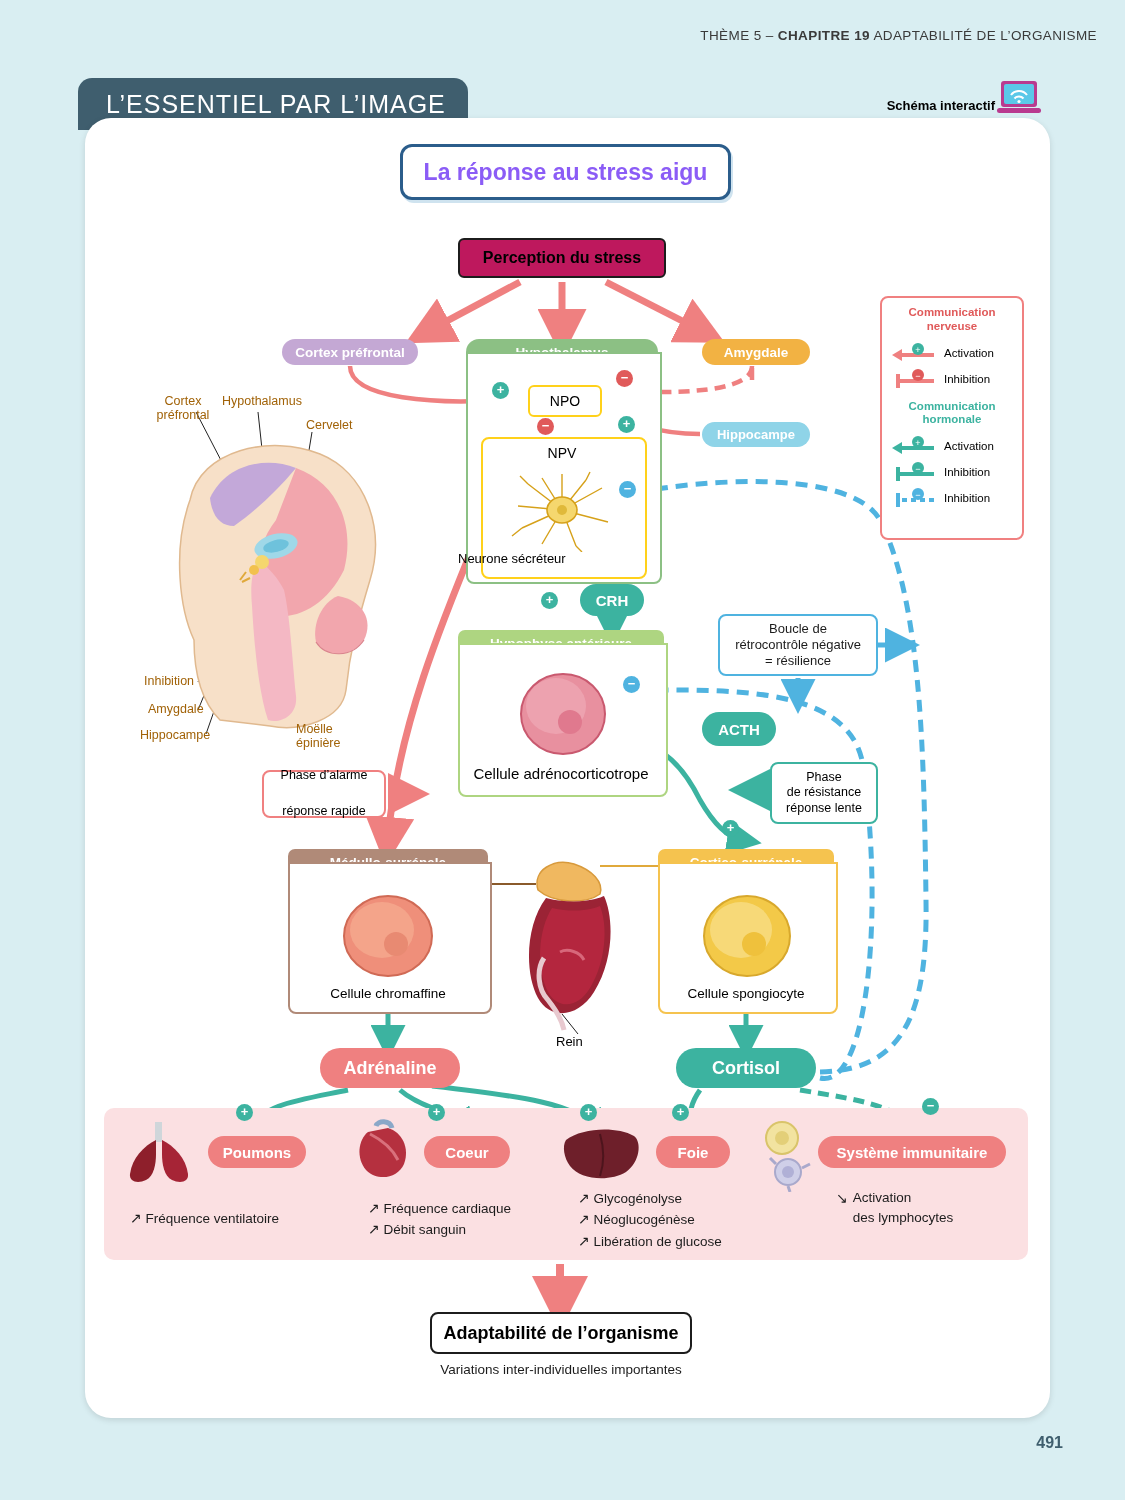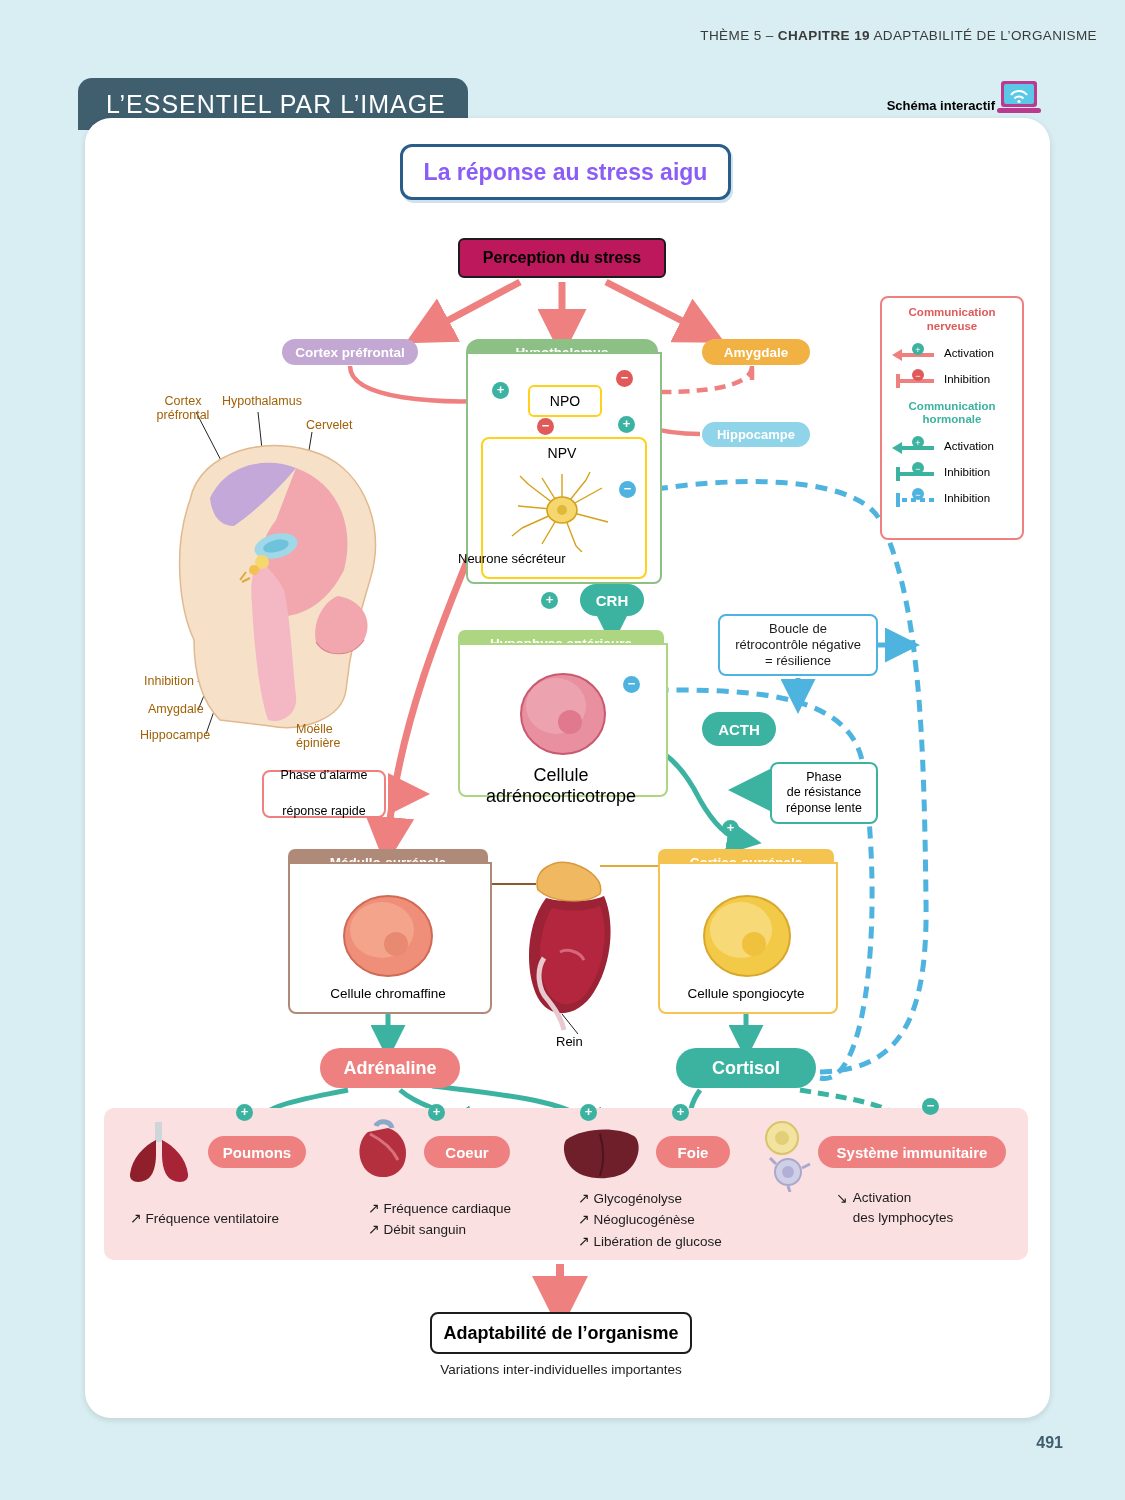--- a/index.html
+++ b/index.html
@@ -93,21 +93,21 @@
     background:#3cb3a0;border-radius:17px;color:#fff;font-weight:bold;font-size:15px;
   }
   .hypophyse-head{
     left:458px;top:630px;width:206px;height:26px;background:#aed581;
     border-radius:7px 7px 0 0;color:#fff;font-size:13.5px;font-weight:bold;
   }
   .hypophyse-frame{
     position:absolute;left:458px;top:643px;width:206px;height:150px;
     border:2px solid #aed581;border-radius:0 0 8px 8px;background:#fff;
   }
-  .hypophyse-cap{position:absolute;left:458px;top:765px;width:206px;text-align:center;font-size:18px;}
+  .hypophyse-cap{position:absolute;left:458px;top:765px;width:206px;text-align:center;font-size:15px;}
   .boucle{
     left:718px;top:614px;width:160px;height:62px;
     border:2px solid #4fb3e0;border-radius:8px;background:#fff;
     font-size:13px;line-height:1.25;color:#1c1c1c;flex-direction:column;
   }
   .phase-alarme{
     left:262px;top:770px;width:124px;height:48px;
     border:2px solid #f08080;border-radius:8px;background:#fff;
     font-size:12.5px;line-height:1.25;flex-direction:column;gap:20px;
   }

